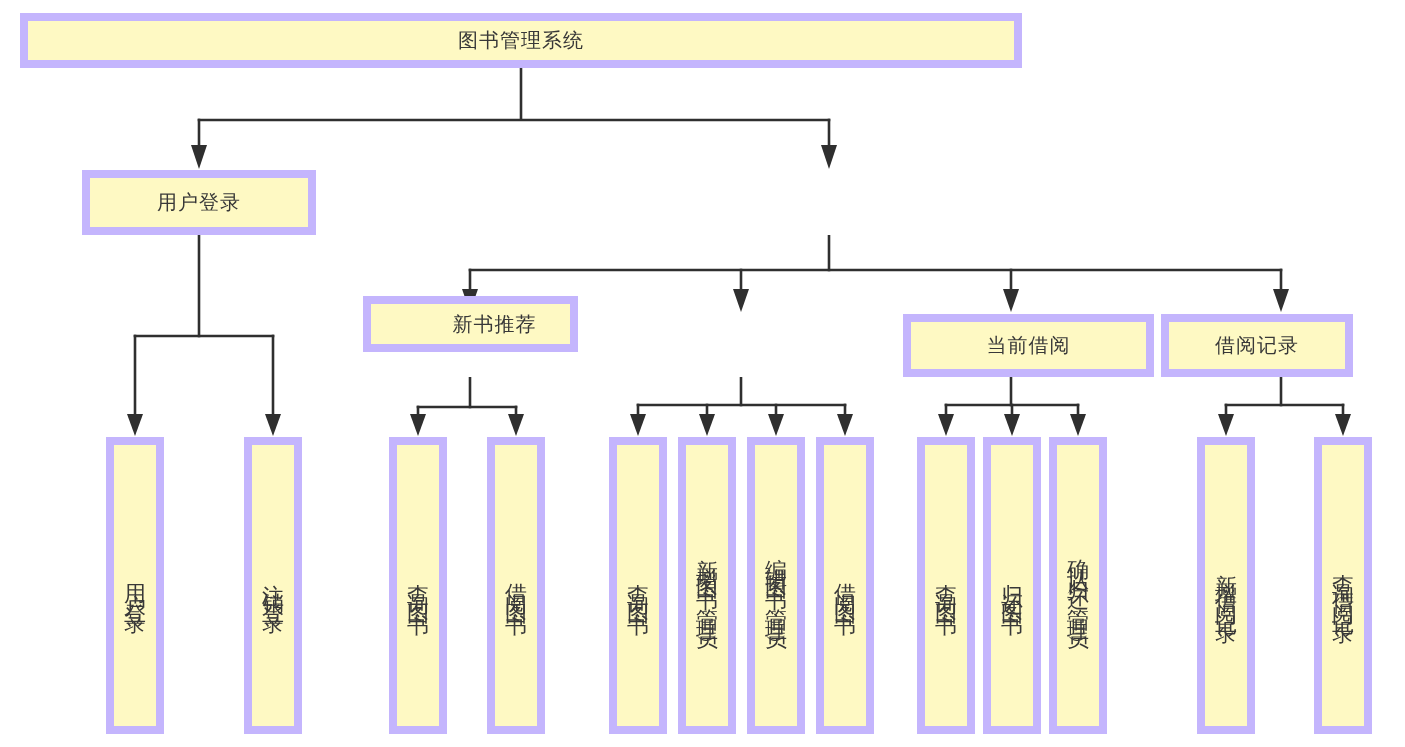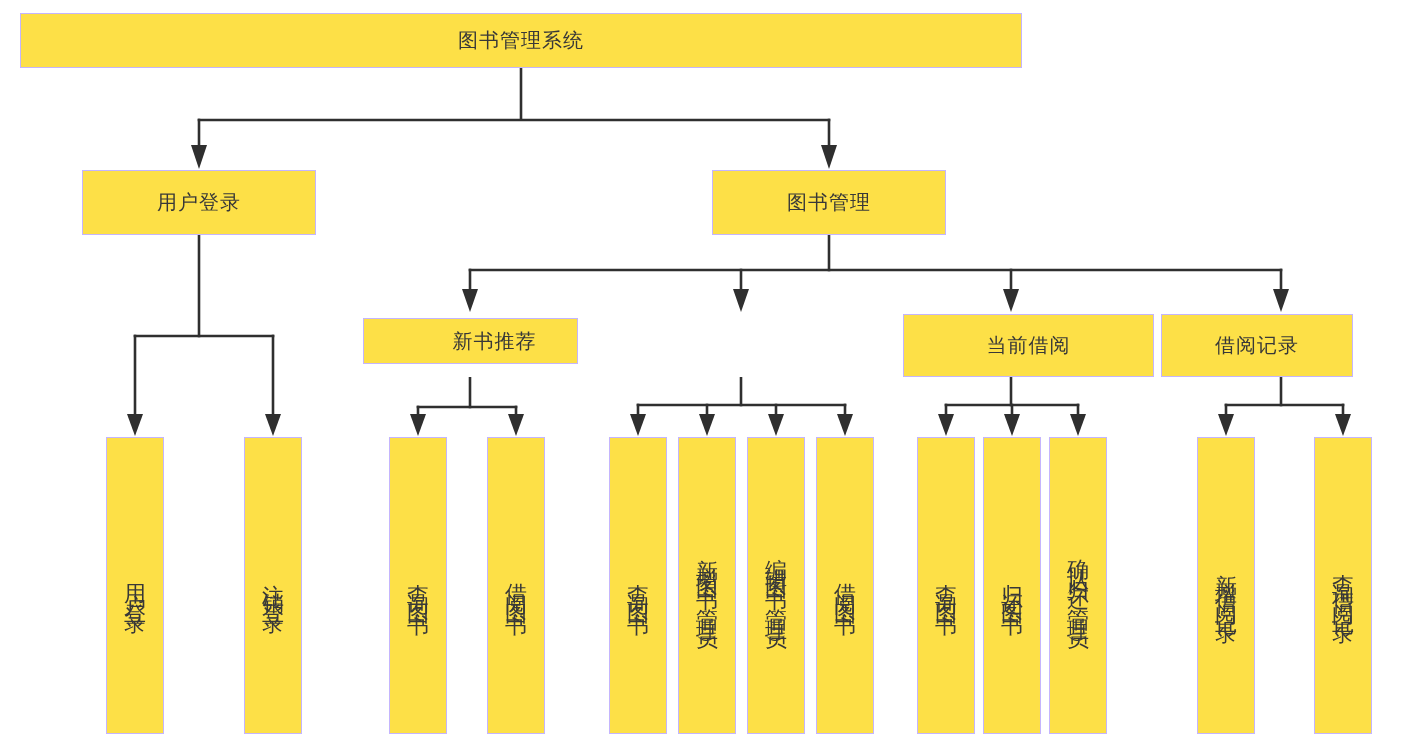--- a/index.html
+++ b/index.html
@@ -3,37 +3,37 @@
 <meta charset="utf-8">
 <style>
   html,body{margin:0;padding:0;background:#ffffff;}
   .stage{
     position:relative;width:1405px;height:747px;background:#ffffff;
     font-family:"Liberation Sans","DejaVu Sans",sans-serif;color:#383838;
     overflow:hidden;
   }
   .wires{position:absolute;left:0;top:0;width:1405px;height:747px;}
   .box{
-    position:absolute;background:#fde047;border:1px solid #c4b5fd;
+    position:absolute;background:#fef9c3;border:8px solid #c4b5fd;
     box-sizing:border-box;display:flex;align-items:center;justify-content:center;
   }
   .box.h{font-size:20px;letter-spacing:1px;}
   .box.v span{
     writing-mode:vertical-rl;text-orientation:mixed;
     font-size:22px;letter-spacing:10px;line-height:1;white-space:nowrap;
   }
   .watermark{
     position:absolute;left:1186px;top:715px;z-index:6;
     font-size:20px;color:rgba(164,169,174,0.88);white-space:nowrap;
   }
   
   .n-root{left:20px;top:13px;width:1002px;height:55px;}
   .n-l2a{left:82px;top:170px;width:234px;height:65px;}
   .n-l2b{left:712px;top:170px;width:234px;height:65px;}
-  .n-l3a{left:363px;top:318px;width:215px;height:46px;padding-left:48px;}
+  .n-l3a{left:363px;top:296px;width:215px;height:56px;padding-left:48px;}
   .n-l3b{left:633px;top:314px;width:215px;height:63px;}
   .n-l3c{left:903px;top:314px;width:251px;height:63px;}
   .n-l3d{left:1161px;top:314px;width:192px;height:63px;font-family:Liberation Serif, serif;}
   .leaf{top:437px;width:58px;height:297px;}
   .n-g1a{left:106px;} .n-g1b{left:244px;}
   .n-g2a{left:389px;} .n-g2b{left:487px;}
   .n-g3a{left:609px;} .n-g3b{left:678px;} .n-g3c{left:747px;} .n-g3d{left:816px;}
   .n-g4a{left:917px;} .n-g4b{left:983px;} .n-g4c{left:1049px;}
   .n-g5a{left:1197px;} .n-g5b{left:1314px;}
 </style>
@@ -114,21 +114,20 @@
       <line x1="1226" y1="403.7" x2="1226" y2="419"></line>
       <polygon points="1218,414 1234,414 1226,436" stroke="none"></polygon>
       <line x1="1343" y1="403.7" x2="1343" y2="419"></line>
       <polygon points="1335,414 1351,414 1343,436" stroke="none"></polygon>
     </g>
   </svg>
 
   <div class="box h n-root">图书管理系统</div>
 
   <div class="box h n-l2a">用户登录</div>
-  <div class="box h n-l2b">图书管理</div>
 
   <div class="box h n-l3a">新书推荐</div>
   <div class="box h n-l3c">当前借阅</div>
   <div class="box h n-l3d">借阅记录</div>
 
   <div class="box v leaf n-g1a">
     <span>用户登录</span>
   </div>
   <div class="box v leaf n-g1b">
     <span>注销登录</span>

